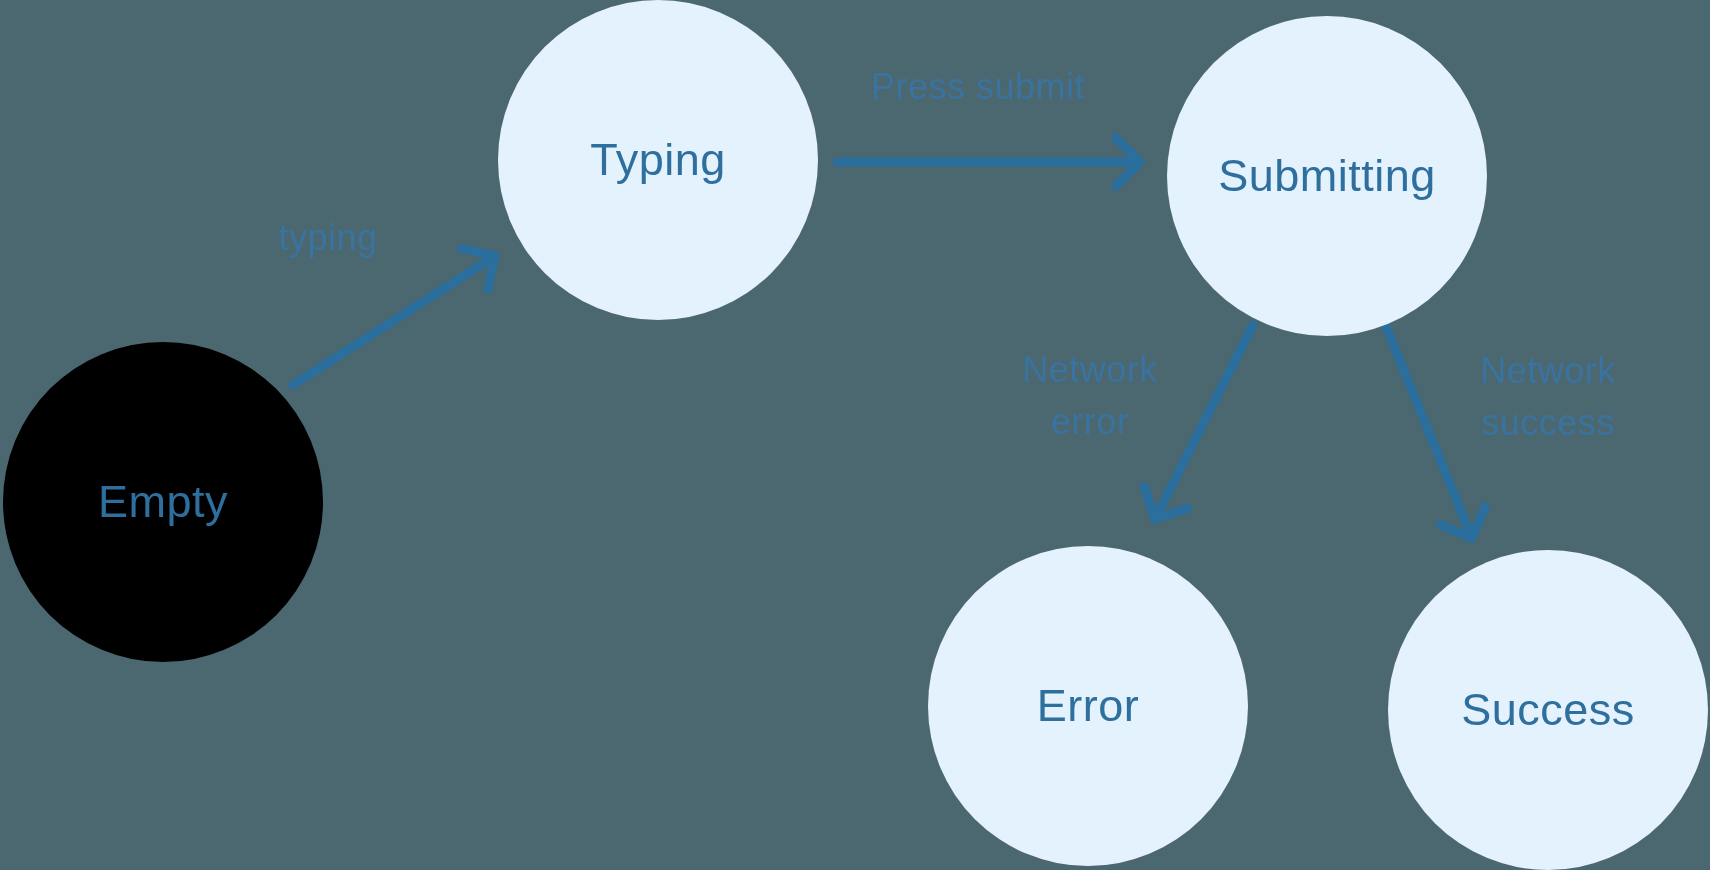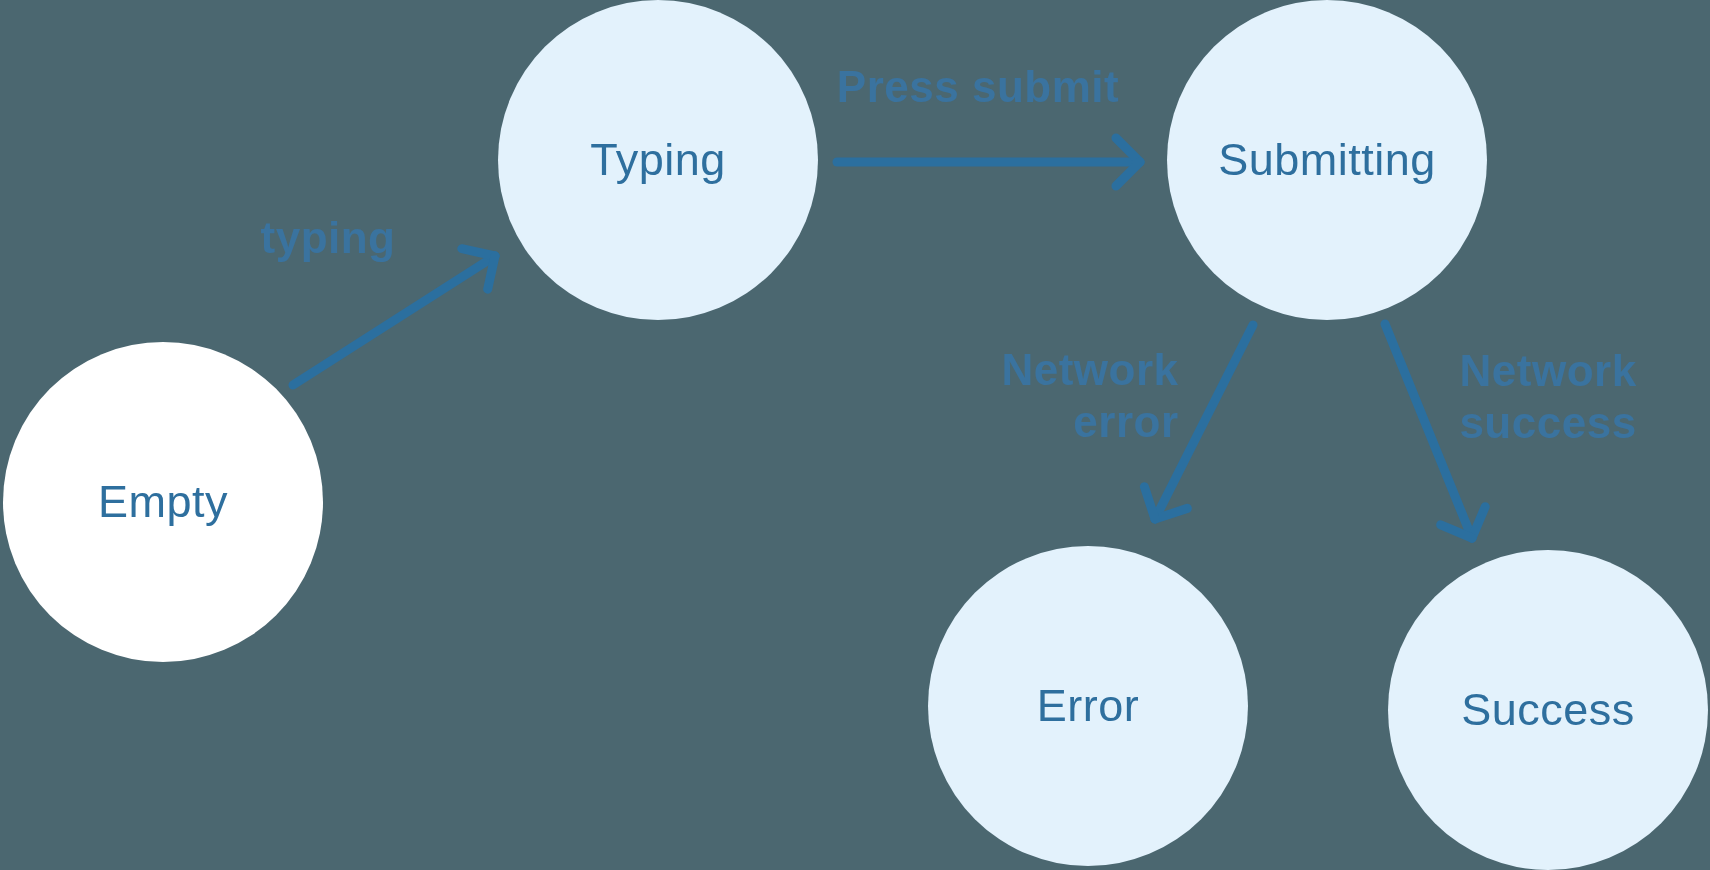--- a/index.html
+++ b/index.html
@@ -31,23 +31,23 @@
   }
   .node-label {
     font-size: 45px;
     font-weight: 400;
     letter-spacing: 0.5px;
     white-space: nowrap;
   }
   .edge-label {
     position: absolute;
     transform: translate(-50%, -50%);
-    text-align: right;
-    font-size: 44px;
-    font-weight: 700;
+    text-align: center;
+    font-size: 36px;
+    font-weight: 400;
     letter-spacing: 0.5px;
     line-height: 52px;
     white-space: nowrap;
   }
   .edge-label .line {
     display: block;
   }
 </style>
 </head>
 <body>
@@ -70,29 +70,29 @@
         <line x1="1155" y1="519" x2="1187.2992045002088" y2="508.3810834519861" stroke="#2b6f9f" stroke-width="9" stroke-linecap="round"></line>
         <line x1="1155" y1="519" x2="1144.3810834519861" y2="486.70079549979107" stroke="#2b6f9f" stroke-width="9" stroke-linecap="round"></line>
       </g>
       <g>
         <line x1="1385" y1="324" x2="1472" y2="538" stroke="#2b6f9f" stroke-width="9" stroke-linecap="round"></line>
         <line x1="1472" y1="538" x2="1485.2171976134052" y2="506.6742009320082" stroke="#2b6f9f" stroke-width="9" stroke-linecap="round"></line>
         <line x1="1472" y1="538" x2="1440.6742009320083" y2="524.7828023865949" stroke="#2b6f9f" stroke-width="9" stroke-linecap="round"></line>
       </g>
     </svg>
 
-  <div class="node" style="left: 3px; top: 342px; height: 320px; width: 320px; background: #ffffff; color: rgb(46, 111, 158);">
+  <div class="node" style="left: 3px; top: 342px; height: 320px; width: 320px; background: #000000; color: rgb(46, 111, 158);">
     <span class="node-label">Empty</span>
   </div>
 
   <div class="node" style="left: 498px; top: 0px; height: 320px; width: 320px; background: rgb(227, 242, 252); color: rgb(46, 111, 158);">
     <span class="node-label">Typing</span>
   </div>
 
-  <div class="node" style="left: 1167px; top: 0px; height: 320px; width: 320px; background: rgb(227, 242, 252); color: rgb(46, 111, 158);">
+  <div class="node" style="left: 1167px; top: 16px; height: 320px; width: 320px; background: rgb(227, 242, 252); color: rgb(46, 111, 158);">
     <span class="node-label">Submitting</span>
   </div>
 
   <div class="node" style="left: 928px; top: 546px; height: 320px; width: 320px; background: rgb(227, 242, 252); color: rgb(46, 111, 158);">
     <span class="node-label">Error</span>
   </div>
 
   <div class="node" style="left: 1388px; top: 550px; height: 320px; width: 320px; background: rgb(227, 242, 252); color: rgb(46, 111, 158);">
     <span class="node-label">Success</span>
   </div>

